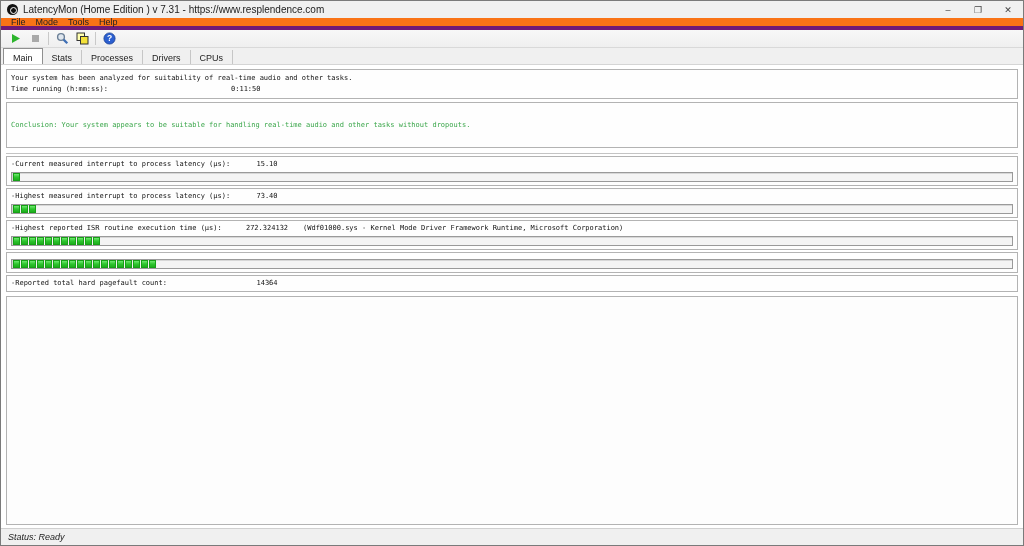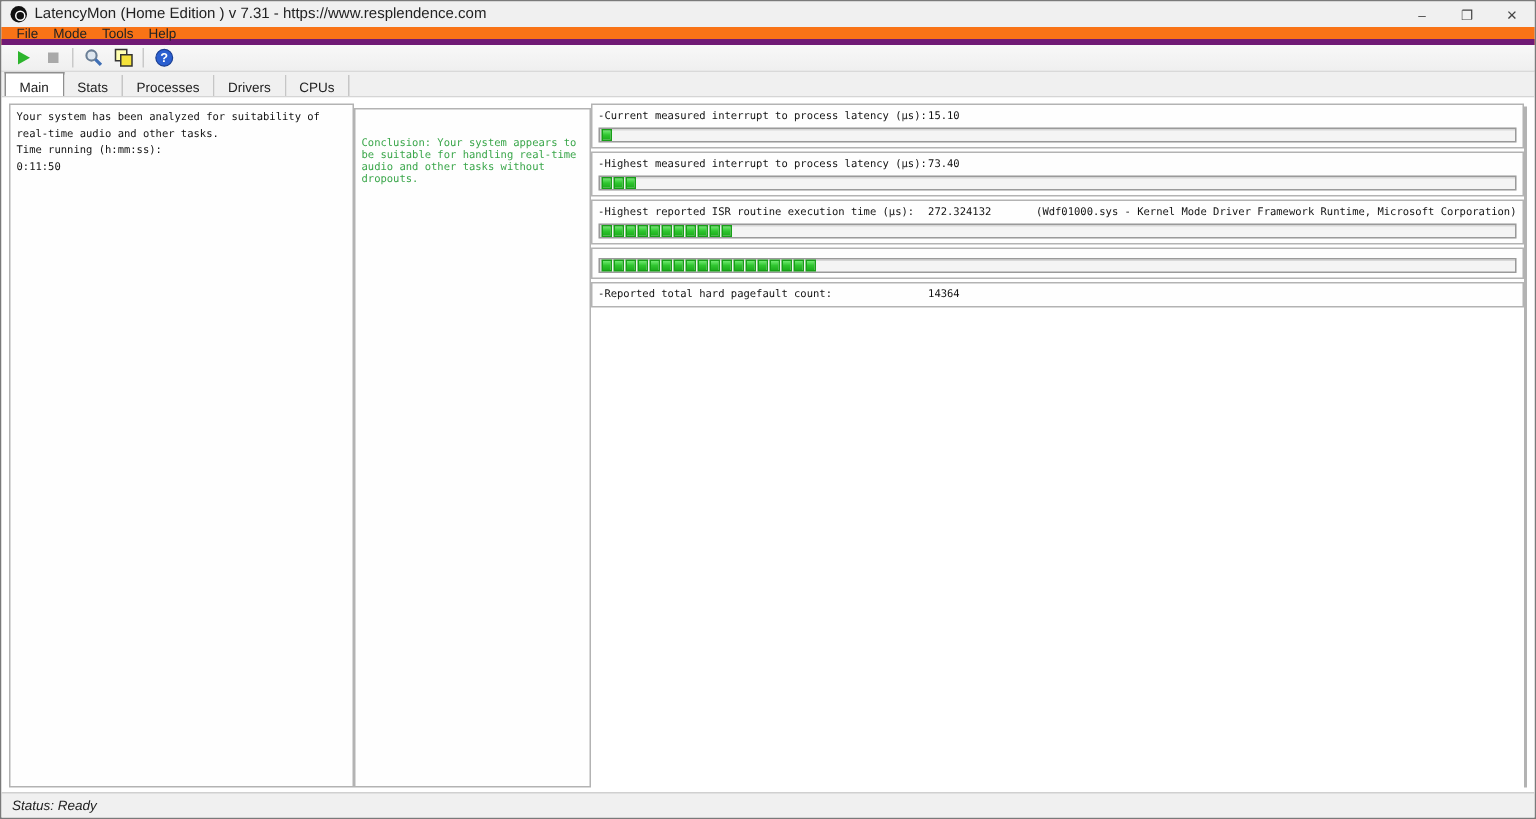--- a/index.html
+++ b/index.html
@@ -34,31 +34,31 @@
   
   .tabbar { height:17px; background:#f0f0f0; display:flex; align-items:flex-end;
             padding-left:2px; flex:0 0 auto; border-bottom:1px solid #d5d5d5; }
   .tab { font-size:9px; color:#222; padding:3px 9px 2px 9px; height:14px;
          border-right:1px solid #c6c6c6; background:#f0f0f0; }
   .tab.selected { background:#ffffff; border:1px solid #8f8f8f; border-bottom:none;
                   height:16px; padding-top:4px; }
 
   
   .content { flex:1 1 auto; background:#ffffff; padding:4px 5px 3px 5px;
-             display:flex; flex-direction:row; overflow:hidden;
+             display:flex; flex-direction:column; overflow:hidden;
              font-family:"DejaVu Sans Mono", monospace; font-size:7px; color:#111; }
   .box { border:1px solid #b3b3b3; background:#fefefe; }
   .info-box { padding:3px 4px; line-height:11px; }
   .label-col { display:inline-block; width:220px; }
   .conclusion-box { margin-top:3px; padding:18px 4px; color:var(--green-text); }
   .separator { height:1px; background:#c4c4c4; margin:5px 0 2px 0; }
 
   .metric-box { border:1px solid #b3b3b3; background:#fefefe; padding:3px 4px 3px 4px; margin-bottom:2px; }
   .metric-line { line-height:9px; white-space:nowrap; }
-  .m-value { display:inline-block; min-width:72px; }
+  .m-value { display:inline-block; min-width:72px;text-align:center; }
   .bar { margin-top:3px; height:10px; border:1px solid #9a9a9a; background:#f4f4f4;
          box-shadow:inset 1px 1px 0 #d7d7d7; display:flex; align-items:center; padding:0 1px; }
   .seg { width:7px; height:8px; margin-right:1px; flex:0 0 auto;
          background:linear-gradient(#6fe96f, var(--green), #1daf1d);
          border:1px solid #17a017; }
   .empty-box { margin-top:2px; flex:1 1 auto; border:1px solid #b3b3b3; background:#fdfdfd; }
 
   
   .statusbar { height:17px; background:#f0f0f0; border-top:1px solid #d0d0d0;
                display:flex; align-items:center; padding-left:7px; flex:0 0 auto;font-style:italic; }

